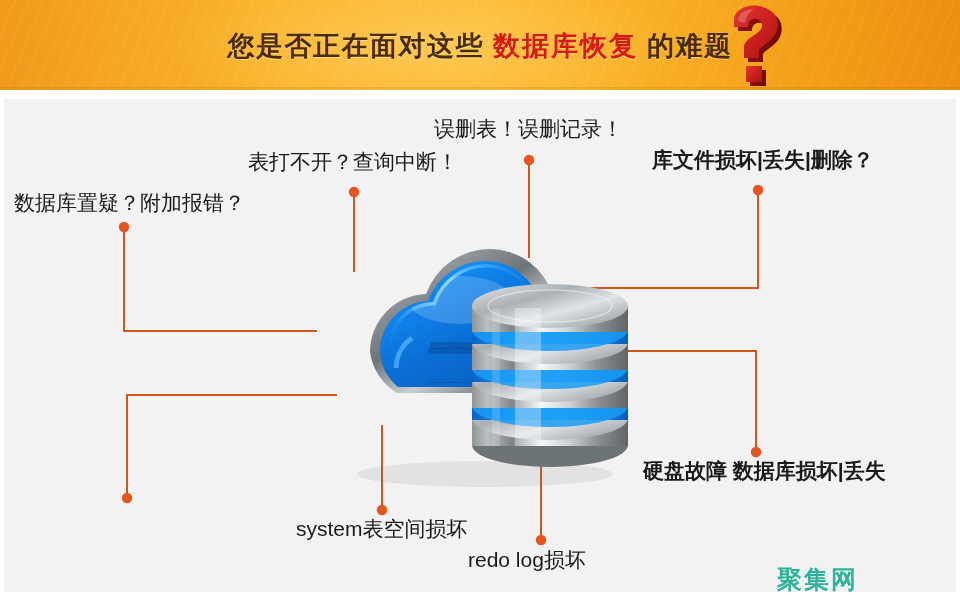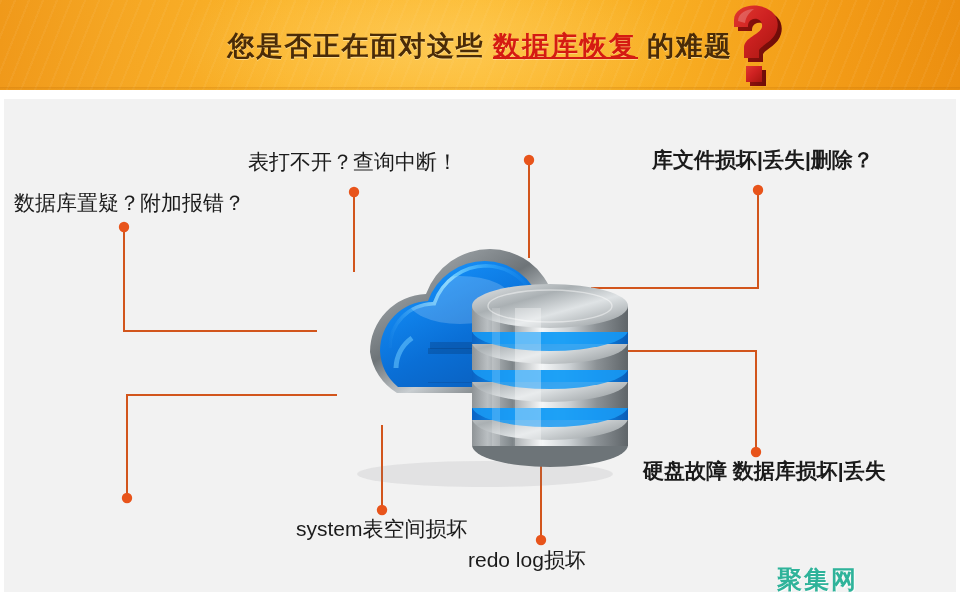--- a/index.html
+++ b/index.html
@@ -83,21 +83,20 @@
     text-shadow: 0 1px 0 rgba(255,240,190,.55);
     position: relative;
     top: 1px;
   }
   .headline .seg-pre { color: #4a2b07; }
   .headline .seg-hl {
     color: #d51b12;
     margin: 0 9px;
     letter-spacing: 2px;
     text-shadow: 0 1px 0 rgba(255,230,180,.5);
-    text-decoration: underline;
   }
   .headline .seg-post { color: #4a2b07; }
 
   .qmark {
     position: absolute;
     left: 722px;
     top: 4px;
     width: 62px;
     height: 82px;
   }
@@ -335,20 +334,21 @@
           <ellipse cx="240" cy="76" rx="62" ry="16" fill="none" stroke="rgba(255,255,255,.45)" stroke-width="1.4"></ellipse>
 
           <rect x="205" y="78" width="26" height="138" fill="rgba(255,255,255,.32)"></rect>
           <rect x="182" y="78" width="8" height="138" fill="rgba(255,255,255,.16)"></rect>
         </g>
       </svg>
     </div>
 
     <div class="label serif" style="left:248px; top:55px;">表打不开？查询中断！</div>
     <div class="label serif" style="left:14px;  top:96px;">数据库置疑？附加报错？</div>
+    <div class="label serif" style="left:434px; top:22px;">误删表！误删记录！</div>
     <div class="label bold" style="left:652px; top:53px;">库文件损坏|丢失|删除？</div>
 
     <div class="label" style="left:296px; top:422px;">system表空间损坏</div>
     <div class="label" style="left:468px; top:453px;">redo log损坏</div>
     <div class="label bold" style="left:643px; top:364px;">硬盘故障 数据库损坏|丢失</div>
   </div>
 
   <div class="watermark">聚集网</div>
 
 </div>

